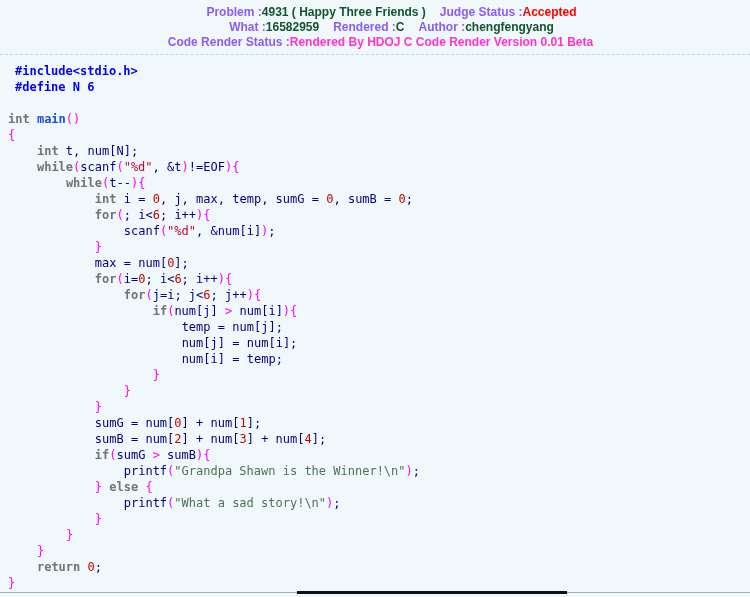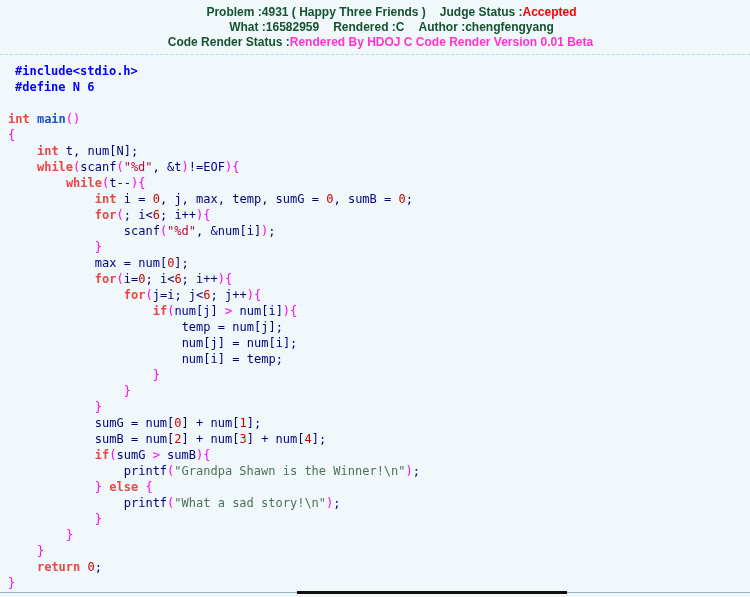--- a/index.html
+++ b/index.html
@@ -28,41 +28,41 @@
     font-size: 12px;
     font-weight: bold;
     line-height: 15px;
     white-space: nowrap;
   }
   .hdr-line.line1 { padding-left: 40px; }
   .hdr-line.line2 { padding-left: 40px; }
   .hdr-line.line3 { padding-left: 18px; }
   .hdr-field { margin-right: 14px; }
   .hdr-field:last-child { margin-right: 7px; }
-  .lbl-green  { color: #14532d; }
+  .lbl-green  { color: #8b5cf6; }
   .val-blue   { color: #14532d; }
   .val-red    { color: #ff0000; }
   .val-magenta{ color: #ff33cc; }
 
   
   #code-block {
     margin: 0;
     padding: 8px 0 0 8px;
     font-family: "DejaVu Sans Mono", "Liberation Mono", monospace;
     font-size: 12px;
     line-height: 16px;
     white-space: pre;
     background: #f0f8fc;
     color: #000080;
   }
   .code-line { height: 16px; white-space: pre; }
 
   
   .t-pre   { color: #0000ff; font-weight: bold; margin-left: 7px; }   
-  .t-kw    { color: #ef4444; font-weight: bold; }   
+  .t-kw    { color: #737373; font-weight: bold; }   
   .t-fn    { color: #1d4ed8; font-weight: bold; }   
   .t-brace { color: #ff00ff; }                      
   .t-plain { color: #000080; }                      
   .t-num   { color: #cc0000; }                      
   .t-str   { color: #cc0033; }                      
   .t-str2  { color: #4d7355; }                      
   .t-op    { color: #ff00ff; }                      
 
   
   #footer-rule {

